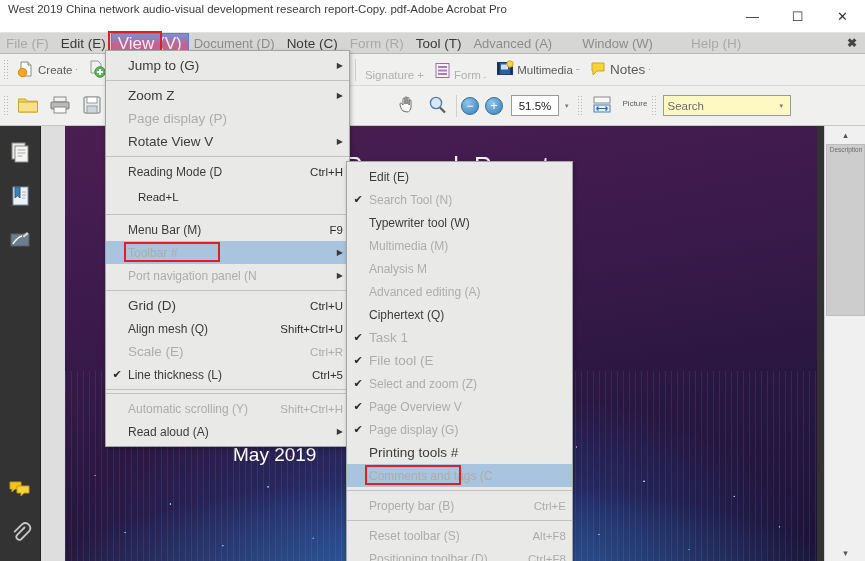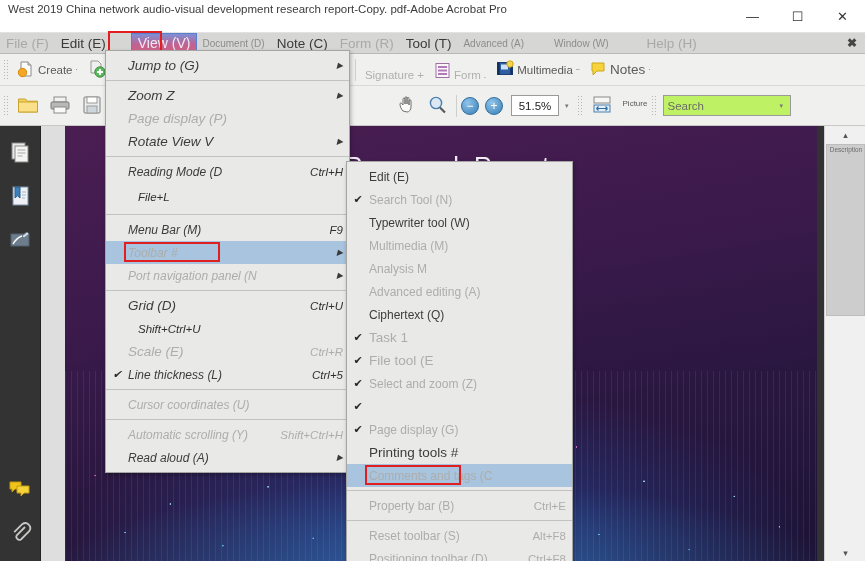--- a/index.html
+++ b/index.html
@@ -32,26 +32,25 @@
     position: absolute; left: 0; top: 33px; width: 865px; height: 21px;
     background: #d6d6d4; border-bottom: 1px solid #b9b9b7;
     display: flex; align-items: center;
   }
   .menu-item {
     position: relative; padding: 0 6px; height: 19px; line-height: 19px;
     color: #4a4a4a; white-space: nowrap;
   }
   .menu-item.big { font-size: 13.5px; color: #3a3a3a; }
   .menu-item.faded { font-size: 13.5px; color: #a9a9a7; }
-  .menu-item.small { font-size: 10px; color: #8c8c8a; }
+  .menu-item.small { font-size: 13px; color: #8c8c8a; }
   .menu-item.active {
     background: linear-gradient(180deg,#7d8fd4,#c45f8e 60%,#d46a8c);
-    color: #f2eaf0; font-size: 14px;
+    color: #f2eaf0; font-size: 17px;
     outline: 1px solid #5b7fd0;
-    margin-left: 20px;
   }
   .redbox {
     position: absolute; border: 2px solid #e02020; pointer-events: none;
   }
   .menu-close-x {
     position: absolute; right: 8px; top: 36px;
     font-size: 12px; color: #444; font-weight: bold;
   }
 
   
@@ -84,21 +83,21 @@
     font-size: 11.5px; color: #222; display: flex; align-items: center;
     justify-content: center;
   }
   .round-btn {
     width: 18px; height: 18px; border-radius: 50%;
     background: radial-gradient(circle at 35% 30%, #8fc3ea, #3a7fb5);
     color: #fff; font-size: 12px; line-height: 17px; text-align: center;
     border: 1px solid #2d6d9e;
   }
   .search-box {
-    width: 128px; height: 21px; background: #bef264; border: 1px solid #9a9a98;
+    width: 128px; height: 21px; background: #fef9c3; border: 1px solid #9a9a98;
     display: flex; align-items: center; padding: 0 4px; margin-left: 3px;
   }
   .search-box input {
     border: 0; outline: 0; width: 112px; font-size: 11.5px; color: #3a3a3a;
     font-family: "Liberation Sans", sans-serif; background: transparent;
   }
   .search-box input::placeholder { color: #6b6b69; }
 
   
   .docarea {
@@ -183,21 +182,21 @@
     position: absolute; left: 2px; top: 20px; width: 38px;
     font-size: 6.5px; color: #6d6d6d; text-align: center; line-height: 8px;
   }
 
   
   .dropdown {
     position: absolute; background: #e9e9e7;
     border: 1px solid #a5a5a3; box-shadow: 1px 2px 4px rgba(0,0,0,0.28);
     padding: 3px 0;
   }
-  #view-menu { left: 105px; top: 50px; width: 245px; font-style: italic; }
+  #view-menu { left: 105px; top: 50px; width: 245px; }
   #toolbar-submenu { left: 346px; top: 161px; width: 227px; }
   .mrow {
     position: relative; display: flex; align-items: center;
     height: 23px; padding: 0 6px 0 0; color: #3c3c3a; font-size: 12px;
     white-space: nowrap;
   }
   .mrow .chk { width: 22px; text-align: center; font-size: 11px; color: #2a2a28; flex: 0 0 22px; }
   .mrow .lbl { flex: 1 1 auto; }
   .mrow .acc { color: #2f2f2d; font-size: 11.5px; padding-left: 10px; }
   .mrow .arrow { font-size: 8px; color: #3a3a38; padding-left: 8px; }
@@ -452,21 +451,21 @@
         <span class="arrow">▶</span>
       </div>
       <div class="msep"></div>
       <div class="mrow" style="position: relative;">
         <span class="chk"></span>
         <span class="lbl">Reading Mode (D</span>
         <span class="acc">Ctrl+H</span>
       </div>
       <div class="mrow tall small" style="position: relative;">
         <span class="chk"></span>
-        <span class="acc">File+L</span>
+        <span class="acc">Read+L</span>
       </div>
       <div class="msep"></div>
       <div class="mrow" style="position: relative;">
         <span class="chk"></span>
         <span class="lbl">Menu Bar (M)</span>
         <span class="acc">F9</span>
       </div>
       <div class="mrow dim sel" style="position: relative;">
         <span class="chk"></span>
         <span class="lbl">Toolbar #</span>
@@ -479,37 +478,34 @@
         <span class="arrow">▶</span>
       </div>
       <div class="msep"></div>
       <div class="mrow big" style="position: relative;">
         <span class="chk"></span>
         <span class="lbl">Grid (D)</span>
         <span class="acc">Ctrl+U</span>
       </div>
       <div class="mrow" style="position: relative;">
         <span class="chk"></span>
+        <span class="lbl">Align mesh (Q)</span>
         <span class="acc">Shift+Ctrl+U</span>
       </div>
       <div class="mrow dim big" style="position: relative;">
         <span class="chk"></span>
         <span class="lbl">Scale (E)</span>
         <span class="acc">Ctrl+R</span>
       </div>
       <div class="mrow" style="position: relative;">
         <span class="chk">✔</span>
         <span class="lbl">Line thickness (L)</span>
         <span class="acc">Ctrl+5</span>
       </div>
       <div class="msep"></div>
-      <div class="mrow dim" style="position: relative;">
-        <span class="chk"></span>
-        <span class="lbl">Cursor coordinates (U)</span>
-      </div>
       <div class="msep"></div>
       <div class="mrow dim" style="position: relative;">
         <span class="chk"></span>
         <span class="lbl">Automatic scrolling (Y)</span>
         <span class="acc">Shift+Ctrl+H</span>
       </div>
       <div class="mrow" style="position: relative;">
         <span class="chk"></span>
         <span class="lbl">Read aloud (A)</span>
         <span class="arrow">▶</span>
@@ -552,20 +548,21 @@
       <div class="mrow dim big" style="position: relative;">
         <span class="chk">✔</span>
         <span class="lbl">File tool (E</span>
       </div>
       <div class="mrow dim" style="position: relative;">
         <span class="chk">✔</span>
         <span class="lbl">Select and zoom (Z)</span>
       </div>
       <div class="mrow dim" style="position: relative;">
         <span class="chk">✔</span>
+        <span class="lbl">Page Overview V</span>
       </div>
       <div class="mrow dim" style="position: relative;">
         <span class="chk">✔</span>
         <span class="lbl">Page display (G)</span>
       </div>
       <div class="mrow big" style="position: relative;">
         <span class="chk"></span>
         <span class="lbl">Printing tools #</span>
       </div>
       <div class="mrow dim sel" style="position: relative;">

